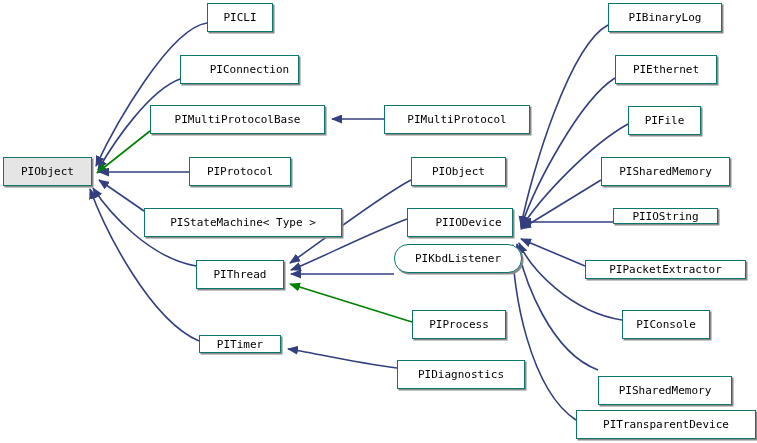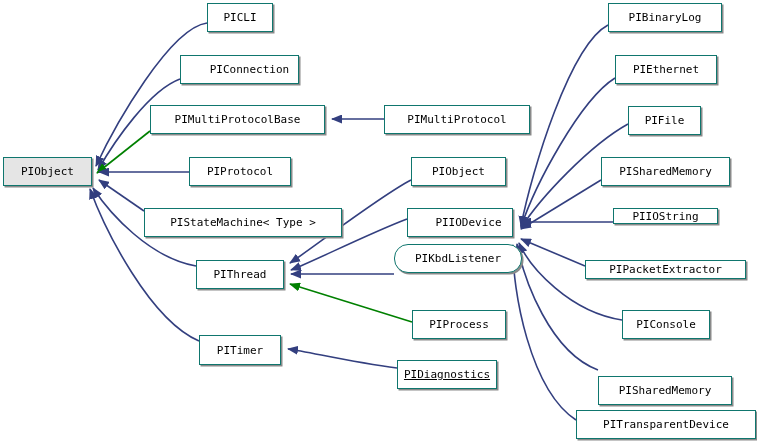--- a/index.html
+++ b/index.html
@@ -98,39 +98,39 @@
       </div>
       <div class="node" style="left: 189px; top: 157px; width: 102px; height: 29px;">
         <span>PIProtocol</span>
       </div>
       <div class="node" style="left: 144px; top: 208px; width: 198px; height: 29px;">
         <span>PIStateMachine&lt; Type &gt;</span>
       </div>
       <div class="node" style="left: 196px; top: 260px; width: 88px; height: 29px;">
         <span>PIThread</span>
       </div>
-      <div class="node" style="left: 199px; top: 335px; width: 82px; height: 30px;">
+      <div class="node" style="left: 199px; top: 335px; width: 82px; height: 18px;">
         <span>PITimer</span>
       </div>
       <div class="node" style="left: 384px; top: 105px; width: 146px; height: 29px;">
         <span>PIMultiProtocol</span>
       </div>
       <div class="node" style="left: 411px; top: 157px; width: 95px; height: 29px;">
         <span>PIObject</span>
       </div>
       <div class="node" style="left: 407px; top: 208px; width: 106px; height: 29px; padding-left: 17px;">
         <span>PIIODevice</span>
       </div>
       <div class="node" style="left: 394px; top: 244px; width: 128px; height: 29px; border-radius: 14px;">
         <span>PIKbdListener</span>
       </div>
       <div class="node" style="left: 412px; top: 310px; width: 94px; height: 29px;">
         <span>PIProcess</span>
       </div>
-      <div class="node" style="left: 397px; top: 360px; width: 100px; height: 29px; text-decoration: underline;">
+      <div class="node" style="left: 397px; top: 360px; width: 128px; height: 29px;">
         <span>PIDiagnostics</span>
       </div>
       <div class="node" style="left: 608px; top: 3px; width: 114px; height: 29px;">
         <span>PIBinaryLog</span>
       </div>
       <div class="node" style="left: 615px; top: 55px; width: 102px; height: 29px;">
         <span>PIEthernet</span>
       </div>
       <div class="node" style="left: 628px; top: 106px; width: 73px; height: 29px;">
         <span>PIFile</span>

